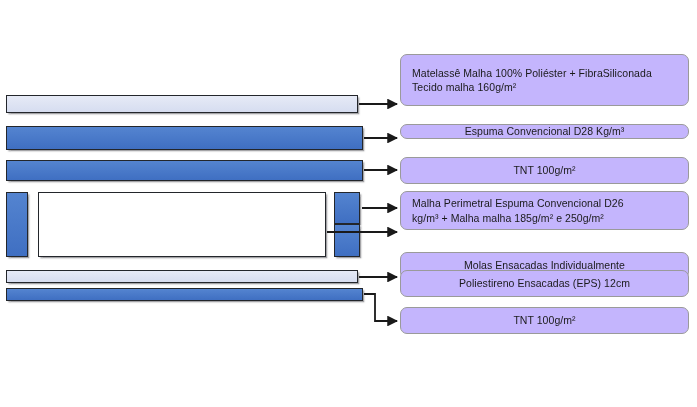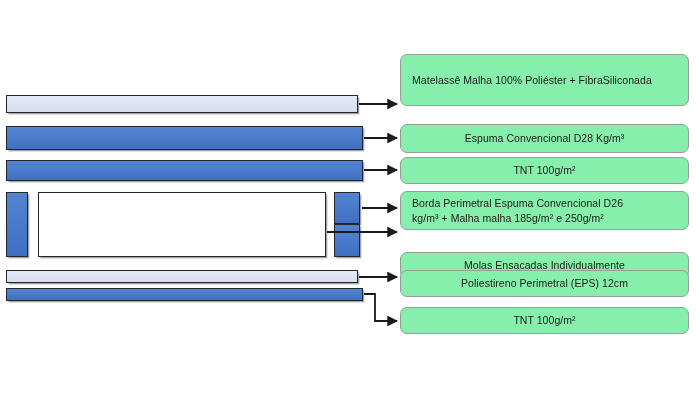--- a/index.html
+++ b/index.html
@@ -37,21 +37,21 @@
   .layer-white {
     background: #ffffff;
   }
 
   
   .callout {
     position: absolute;
     box-sizing: border-box;
     border: 1px solid #9a9a9a;
     border-radius: 7px;
-    background: #86efac;
+    background: #c4b5fd;
     display: flex;
     flex-direction: column;
     align-items: flex-start;
     justify-content: center;
     padding: 2px 11px;
   }
   .callout.center {
     align-items: center;
   }
   .callout-line {
@@ -106,40 +106,41 @@
       <line x1="364" y1="170" x2="397" y2="170"></line>
       <line x1="362" y1="208" x2="397" y2="208"></line>
       <line x1="327" y1="232" x2="397" y2="232"></line>
       <line x1="359" y1="277" x2="397" y2="277"></line>
       <path d="M 364 294 L 375 294 L 375 321 L 397 321"></path>
     </g>
   </svg>
 
   <div class="callout" style="left:400px; top:54px; width:289px; height:52px;">
     <div class="callout-line">Matelassê Malha 100% Poliéster + FibraSiliconada</div>
+    <div class="callout-line">Tecido malha 160g/m²</div>
   </div>
 
-  <div class="callout center" style="left:400px; top:124px; width:289px; height:29px;padding-left:11px;">
+  <div class="callout center" style="left:400px; top:124px; width:289px; height:15px;padding-left:11px;">
     <div class="callout-line">Espuma Convencional D28 Kg/m³</div>
   </div>
 
   <div class="callout center" style="left:400px; top:157px; width:289px; height:27px;">
     <div class="callout-line">TNT 100g/m²</div>
   </div>
 
   <div class="callout" style="left:400px; top:191px; width:289px; height:39px;">
-    <div class="callout-line">Borda Perimetral Espuma Convencional D26</div>
+    <div class="callout-line">Malha Perimetral Espuma Convencional D26</div>
     <div class="callout-line">kg/m³ + Malha malha 185g/m² e 250g/m²</div>
   </div>
 
   <div class="callout center" style="left:400px; top:252px; width:289px; height:27px;">
     <div class="callout-line">Molas Ensacadas Individualmente</div>
   </div>
 
   <div class="callout center" style="left:400px; top:270px; width:289px; height:27px;">
-    <div class="callout-line">Poliestireno Perimetral (EPS) 12cm</div>
+    <div class="callout-line">Poliestireno Ensacadas (EPS) 12cm</div>
   </div>
 
   <div class="callout center" style="left:400px; top:307px; width:289px; height:27px;">
     <div class="callout-line">TNT 100g/m²</div>
   </div>
 
 </div>
 
 </body></html>

